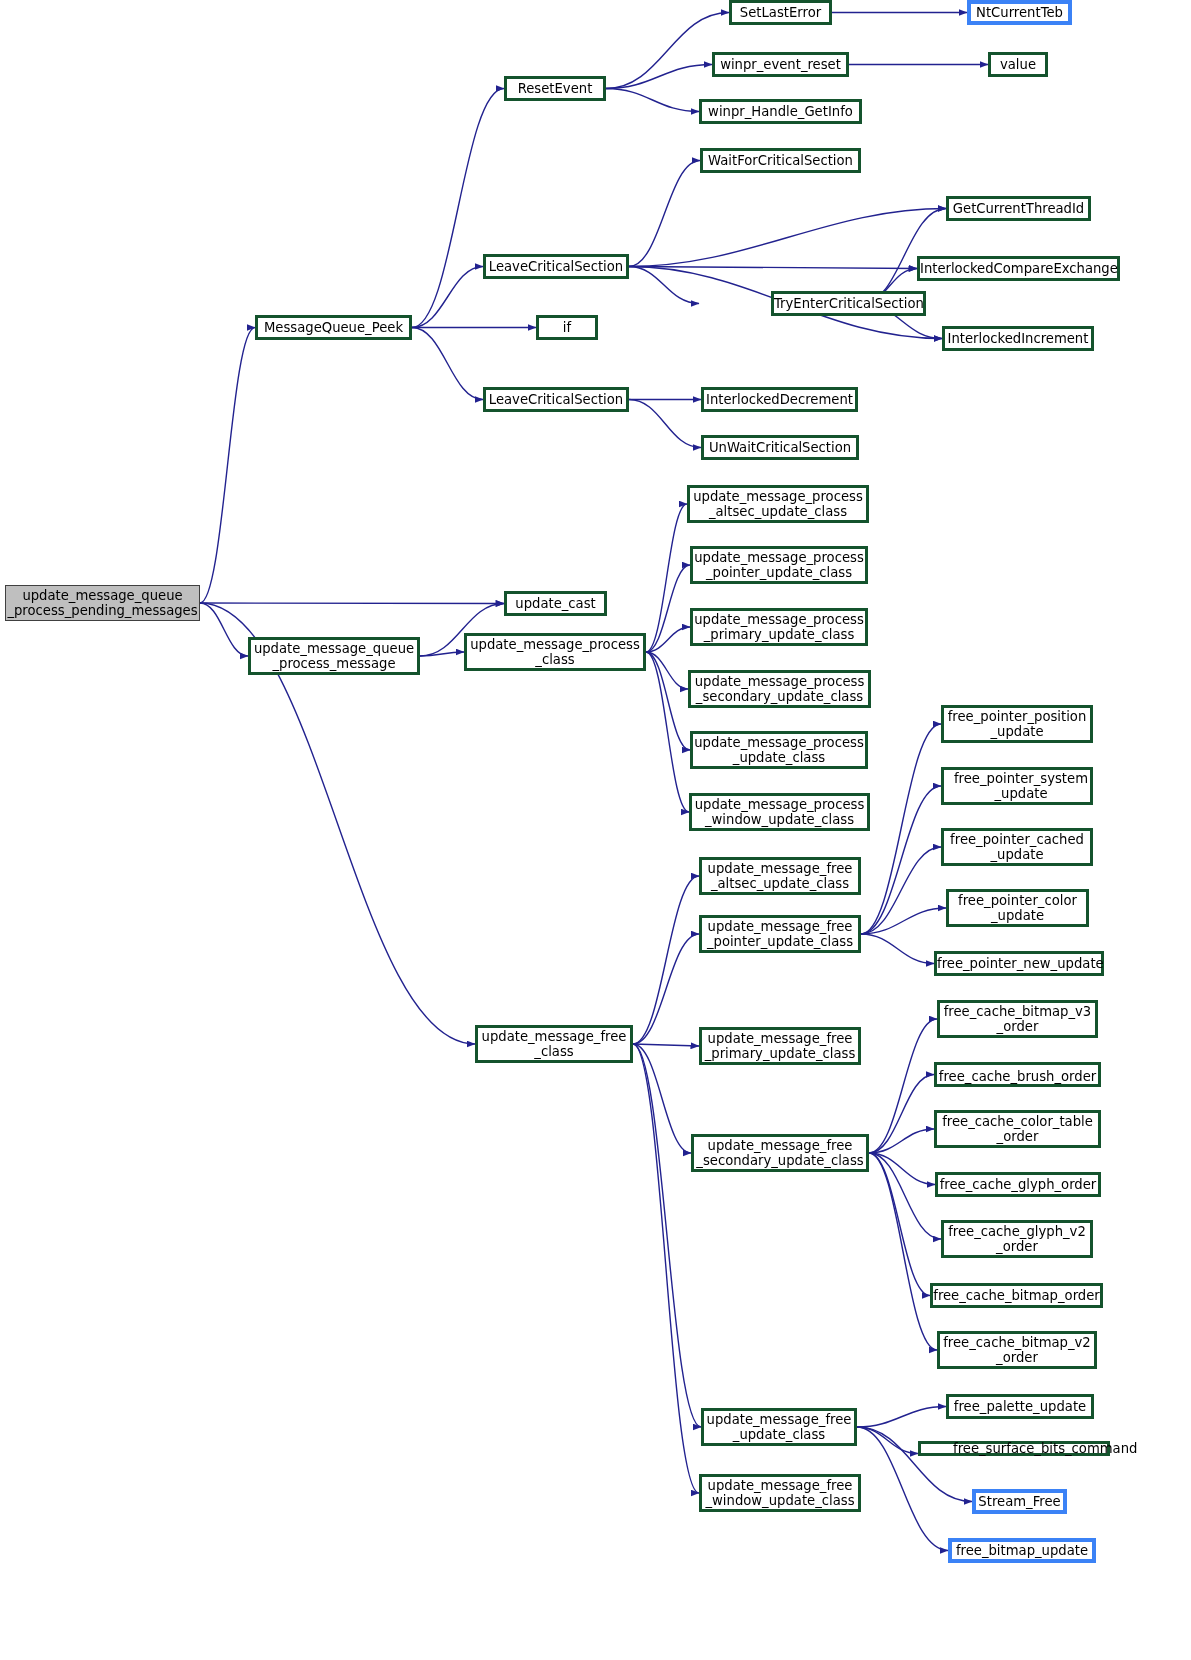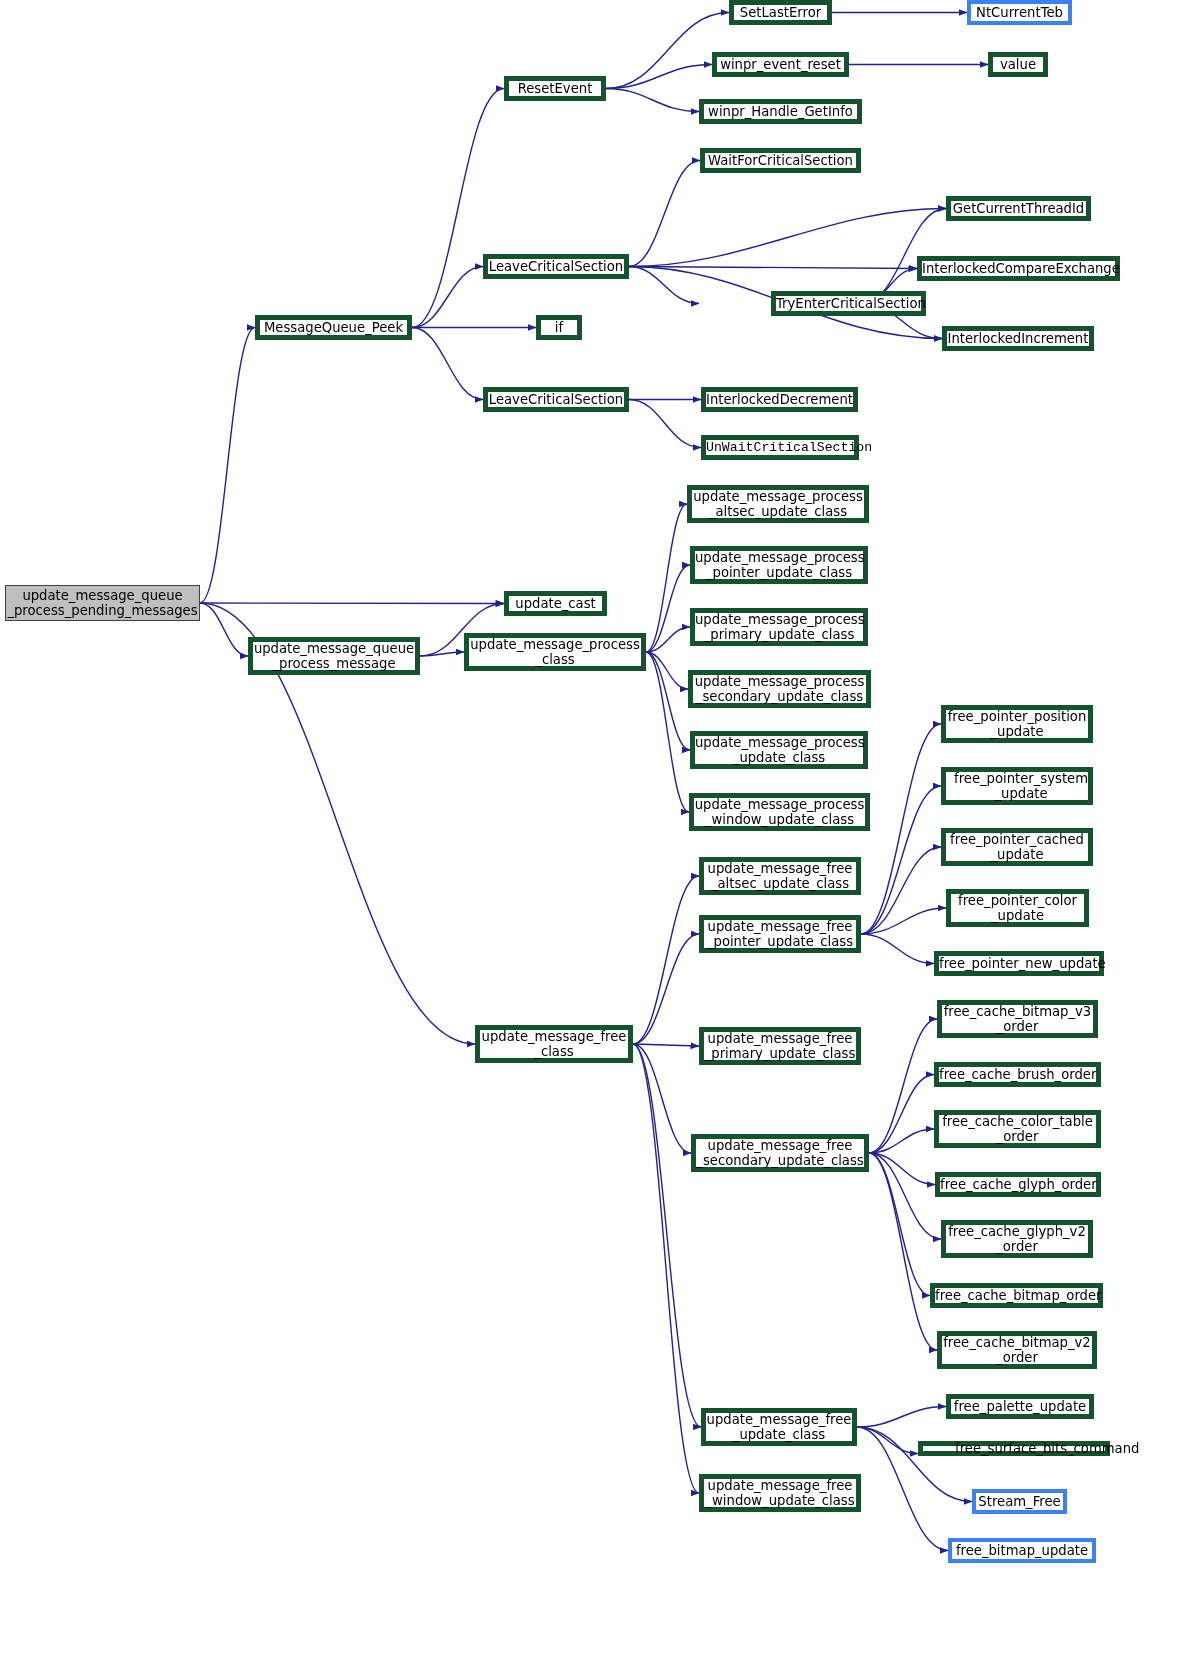--- a/index.html
+++ b/index.html
@@ -23,21 +23,21 @@
     pointer-events: none;
   }
   .node {
     position: absolute;
     box-sizing: border-box;
     display: flex;
     align-items: center;
     justify-content: center;
     text-align: center;
     background: #ffffff;
-    border: 5px solid #14532d;
+    border: 3px solid #14532d;
     font-size: 13.2px;
     line-height: 15.5px;
     color: #000000;
     white-space: pre-line;
     letter-spacing: 0px;
     z-index: 2;
   }
   .node.root {
     background: #bfbfbf;
     border: 1px solid #404040;
@@ -122,24 +122,24 @@
       <div class="node warn" style="left: 967px; top: 0px; width: 105px; height: 25px;"><span>NtCurrentTeb</span></div>
       <div class="node" style="left: 712px; top: 52px; width: 137px; height: 25px;"><span>winpr_event_reset</span></div>
       <div class="node" style="left: 988px; top: 52px; width: 60px; height: 25px;"><span>value</span></div>
       <div class="node" style="left: 699px; top: 99px; width: 163px; height: 25px;"><span>winpr_Handle_GetInfo</span></div>
       <div class="node" style="left: 700px; top: 148px; width: 161px; height: 25px;"><span>WaitForCriticalSection</span></div>
       <div class="node" style="left: 483px; top: 254px; width: 146px; height: 25px;"><span>LeaveCriticalSection</span></div>
       <div class="node" style="left: 946px; top: 196px; width: 145px; height: 25px;"><span>GetCurrentThreadId</span></div>
       <div class="node" style="left: 917px; top: 256px; width: 203px; height: 25px;"><span>InterlockedCompareExchange</span></div>
       <div class="node" style="left: 738px; top: 291px; width: 155px; height: 25px; margin-left: 33px;"><span>TryEnterCriticalSection</span></div>
       <div class="node" style="left: 942px; top: 326px; width: 152px; height: 25px;"><span>InterlockedIncrement</span></div>
-      <div class="node" style="left: 536px; top: 315px; width: 46px; height: 25px;"><span>if</span></div>
+      <div class="node" style="left: 536px; top: 315px; width: 62px; height: 25px;"><span>if</span></div>
       <div class="node" style="left: 483px; top: 387px; width: 146px; height: 25px;"><span>LeaveCriticalSection</span></div>
       <div class="node" style="left: 701px; top: 387px; width: 157px; height: 25px;"><span>InterlockedDecrement</span></div>
-      <div class="node" style="left: 701px; top: 435px; width: 158px; height: 25px; font-family: Liberation Mono, monospace;"><span>UnWaitCriticalSection</span></div>
+      <div class="node" style="left: 701px; top: 435px; width: 158px; height: 25px;"><span>UnWaitCriticalSection</span></div>
       <div class="node" style="left: 687px; top: 485px; width: 182px; height: 38px;"><span>update_message_process
 _altsec_update_class</span></div>
       <div class="node" style="left: 690px; top: 546px; width: 178px; height: 38px;"><span>update_message_process
 _pointer_update_class</span></div>
       <div class="node" style="left: 690px; top: 608px; width: 178px; height: 38px;"><span>update_message_process
 _primary_update_class</span></div>
       <div class="node" style="left: 688px; top: 670px; width: 183px; height: 38px;"><span>update_message_process
 _secondary_update_class</span></div>
       <div class="node" style="left: 690px; top: 731px; width: 178px; height: 38px;"><span>update_message_process
 _update_class</span></div>

